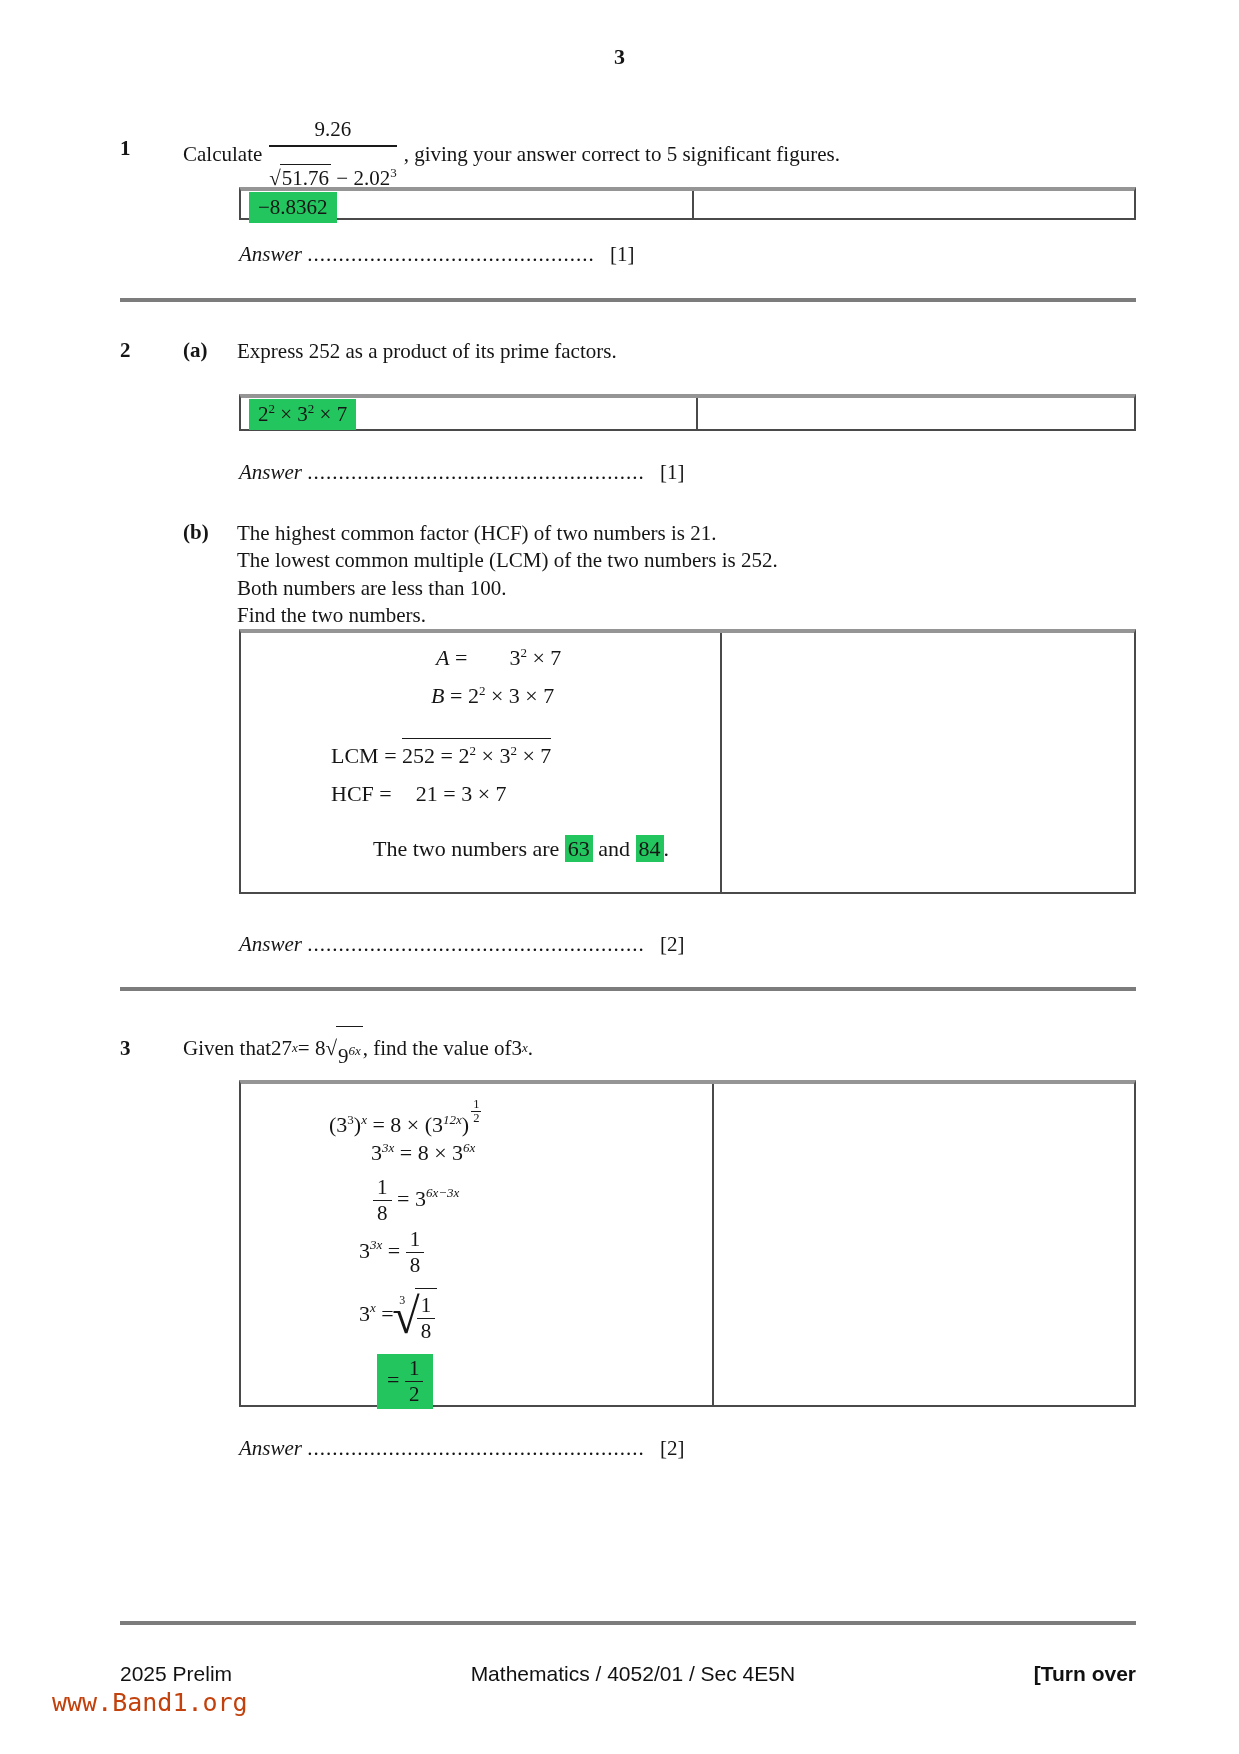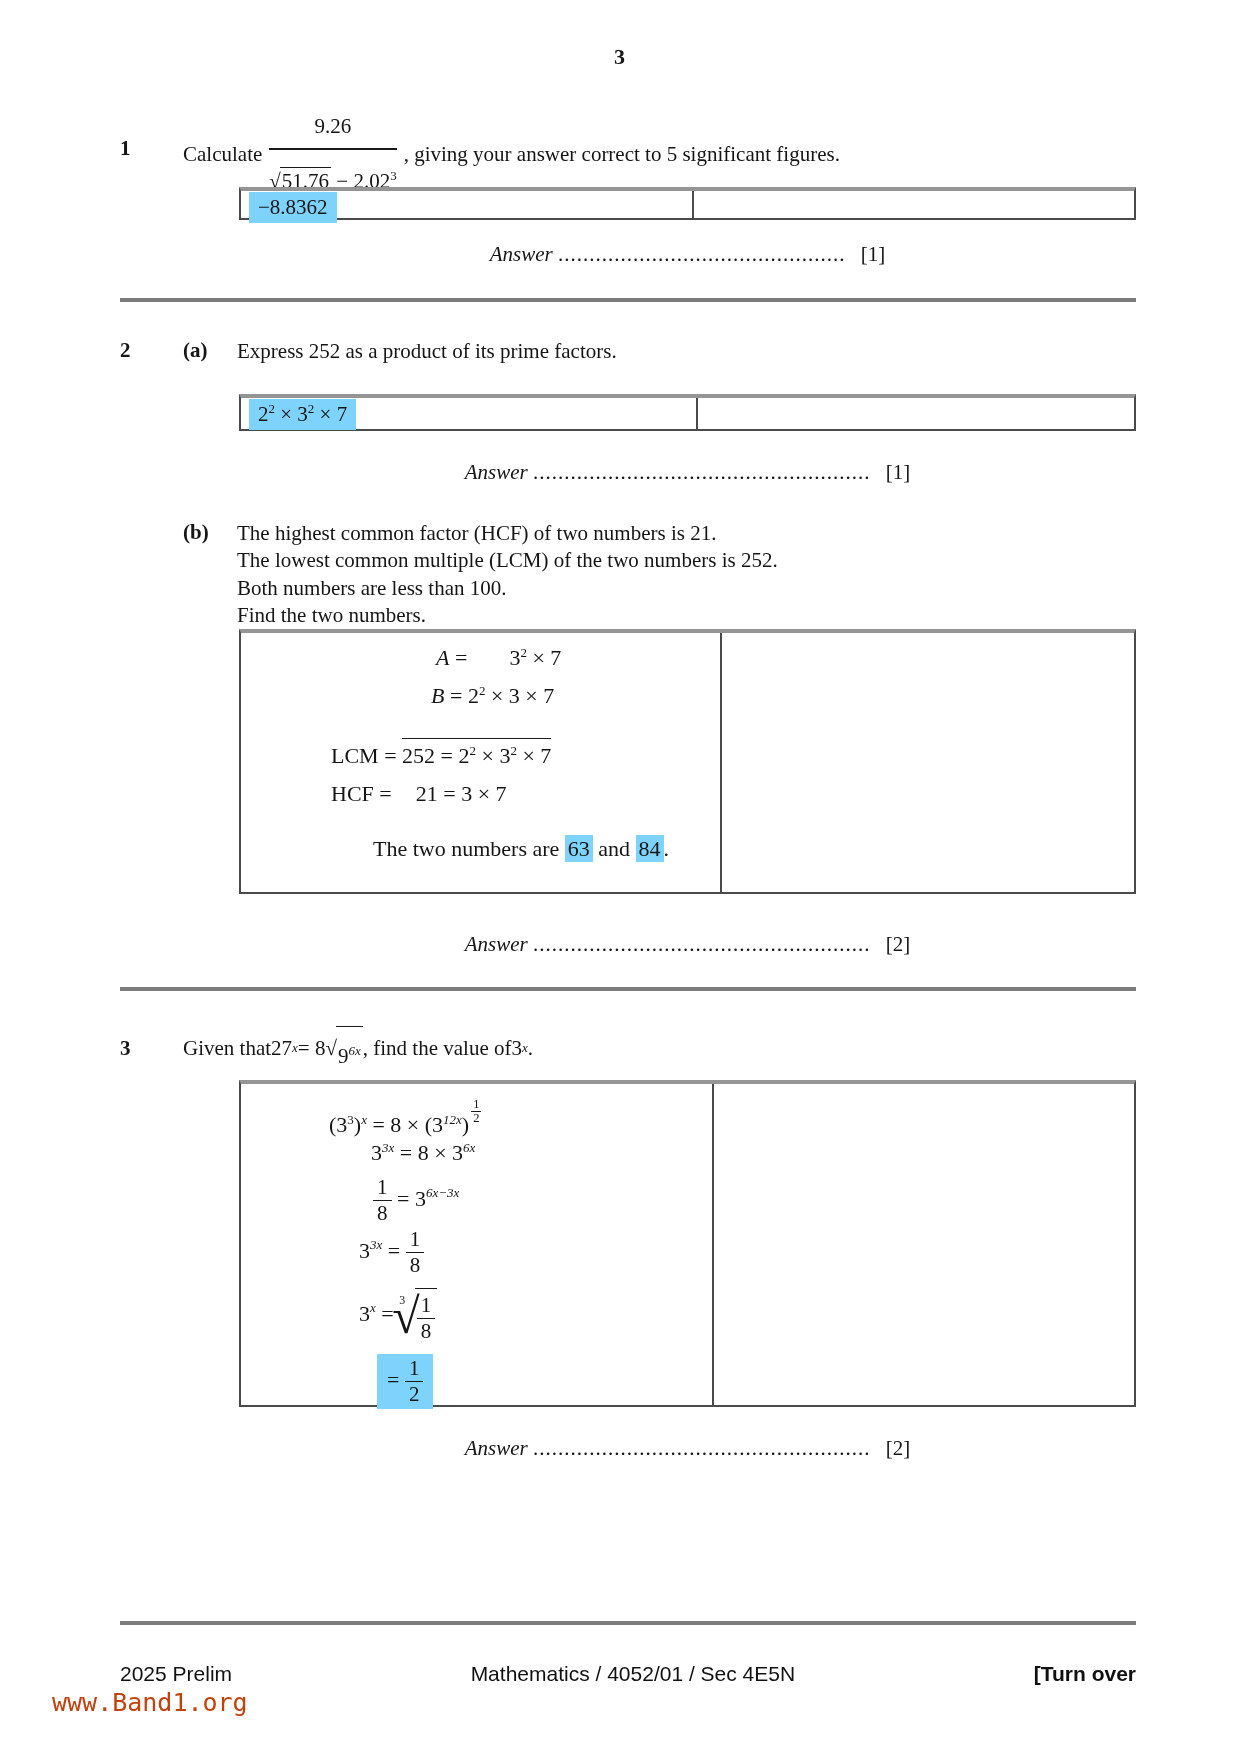--- a/index.html
+++ b/index.html
@@ -7,43 +7,43 @@
         font-family:"Liberation Serif",serif;color:#151515;overflow:hidden;}
   .abs{position:absolute;}
   .bold{font-weight:bold;}
   .it{font-style:italic;}
   .t21{font-size:21px;line-height:1.28;}
   .pageno{top:44px;left:0;width:100%;text-align:center;font-size:22px;font-weight:bold;}
   .qnum{font-size:21px;font-weight:bold;}
   .row{display:flex;align-items:center;}
   
   .bigfrac{display:inline-block;text-align:center;vertical-align:middle;margin:0 7px;font-size:21px;}
-  .bigfrac .fn{display:block;border-bottom:2px solid #1a1a1a;padding:0 12px 8px;font-family:Liberation Serif, serif;}
+  .bigfrac .fn{display:block;border-bottom:2px solid #1a1a1a;padding:0 12px 2px;font-family:Liberation Serif, serif;}
   .bigfrac .fd{display:block;padding-top:17px;white-space:nowrap;}
   .sfrac{display:inline-block;text-align:center;vertical-align:middle;font-size:21px;line-height:1.1;}
   .sfrac .fn{display:block;border-bottom:1.8px solid #1a1a1a;padding:0 4px 1px;}
   .sfrac .fd{display:block;padding-top:1px;}
   .expfrac{display:inline-block;text-align:center;font-size:12.5px;line-height:1.05;vertical-align:10px;margin-left:2px;}
   .expfrac .fn{display:block;border-bottom:1.2px solid #1a1a1a;padding:0 2px;}
   .expfrac .fd{display:block;}
   sup.e{font-size:13px;vertical-align:super;line-height:0;}
   .underroot{display:inline-block;border-top:1.8px solid #1a1a1a;padding:0 2px;}
   .underroot.hasexp{padding-top:16px;}
   .rootsign{letter-spacing:-1px;}
   .bigroot{font-size:50px;line-height:0;vertical-align:middle;margin-right:-5px;font-weight:400;}
   .rootidx{font-size:12px;position:relative;top:-8px;margin-right:-13px;z-index:2;}
   .underroot.mid{vertical-align:middle;padding-top:5px;}
   
   .wbox{background:#fff;border:2px solid #4a4a4a;border-top:4px solid #959595;box-sizing:border-box;}
   .vdiv{position:absolute;top:0;bottom:0;width:2px;background:#4a4a4a;}
-  .hl{background:#7dd3fc;}
+  .hl{background:#22c55e;}
   .hlpad{padding:2px 9px;}
   
   .qsep{height:4px;background:#7c7c7c;}
-  .ansline{width:897px;text-align:center;font-size:21px;white-space:nowrap;}
+  .ansline{width:897px;text-align:left;font-size:21px;white-space:nowrap;}
   .ansline .dots{letter-spacing:1px;}
   .ansline .marks{margin-left:10px;}
   .worktext{font-size:22px;white-space:nowrap;}
   .overline{border-top:1.8px solid #1a1a1a;padding-top:4px;}
   .gapA{margin-left:42px;}
   .gapH{margin-left:24px;}
   .footer-row{display:flex;justify-content:space-between;font-family:"Liberation Sans",sans-serif;font-size:21px;color:#111;}
   .site{font-family:"DejaVu Sans Mono",monospace;font-size:25px;color:#c2410c;}
   .blines div{line-height:27.4px;}
 </style>

